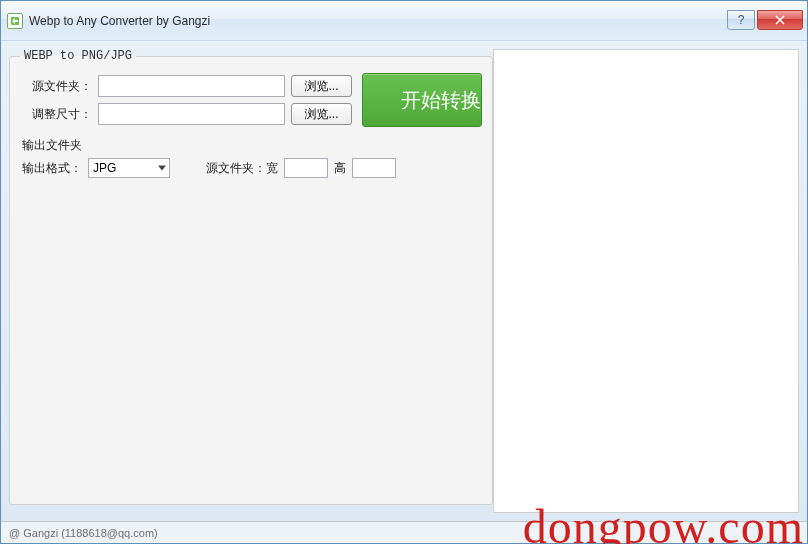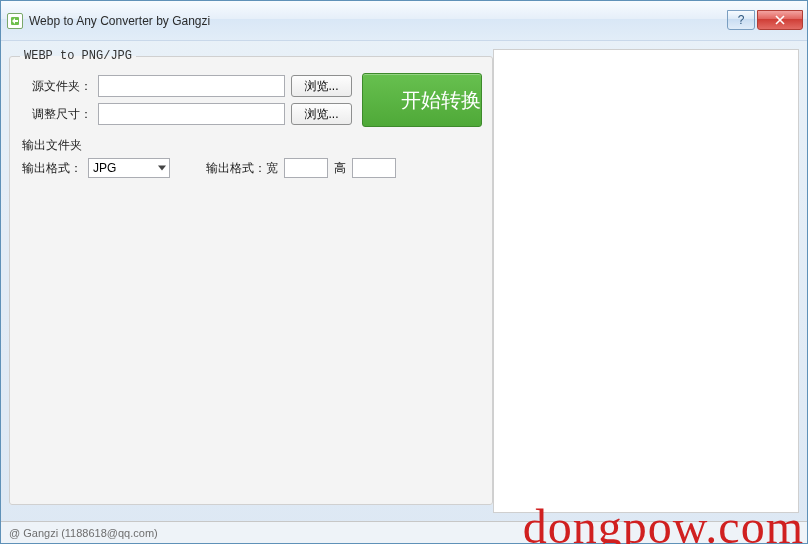--- a/index.html
+++ b/index.html
@@ -227,21 +227,21 @@
 
       <div class="params">
         <div class="params-title">输出文件夹</div>
         <div class="params-row">
           <span class="plabel">输出格式：</span>
           <div class="combo">
             <span>JPG</span>
             <span class="arrow"></span>
           </div>
           <span style="width:24px"></span>
-          <span class="plabel">输出格式：宽</span>
+          <span class="plabel">源文件夹：宽</span>
           <input type="text" class="small-num" value="" style="">
           <span class="plabel">高</span>
           <input type="text" class="small-num" value="" style="">
         </div>
       </div>
     </fieldset>
 
     <div class="log-box"></div>
 
   </div>

